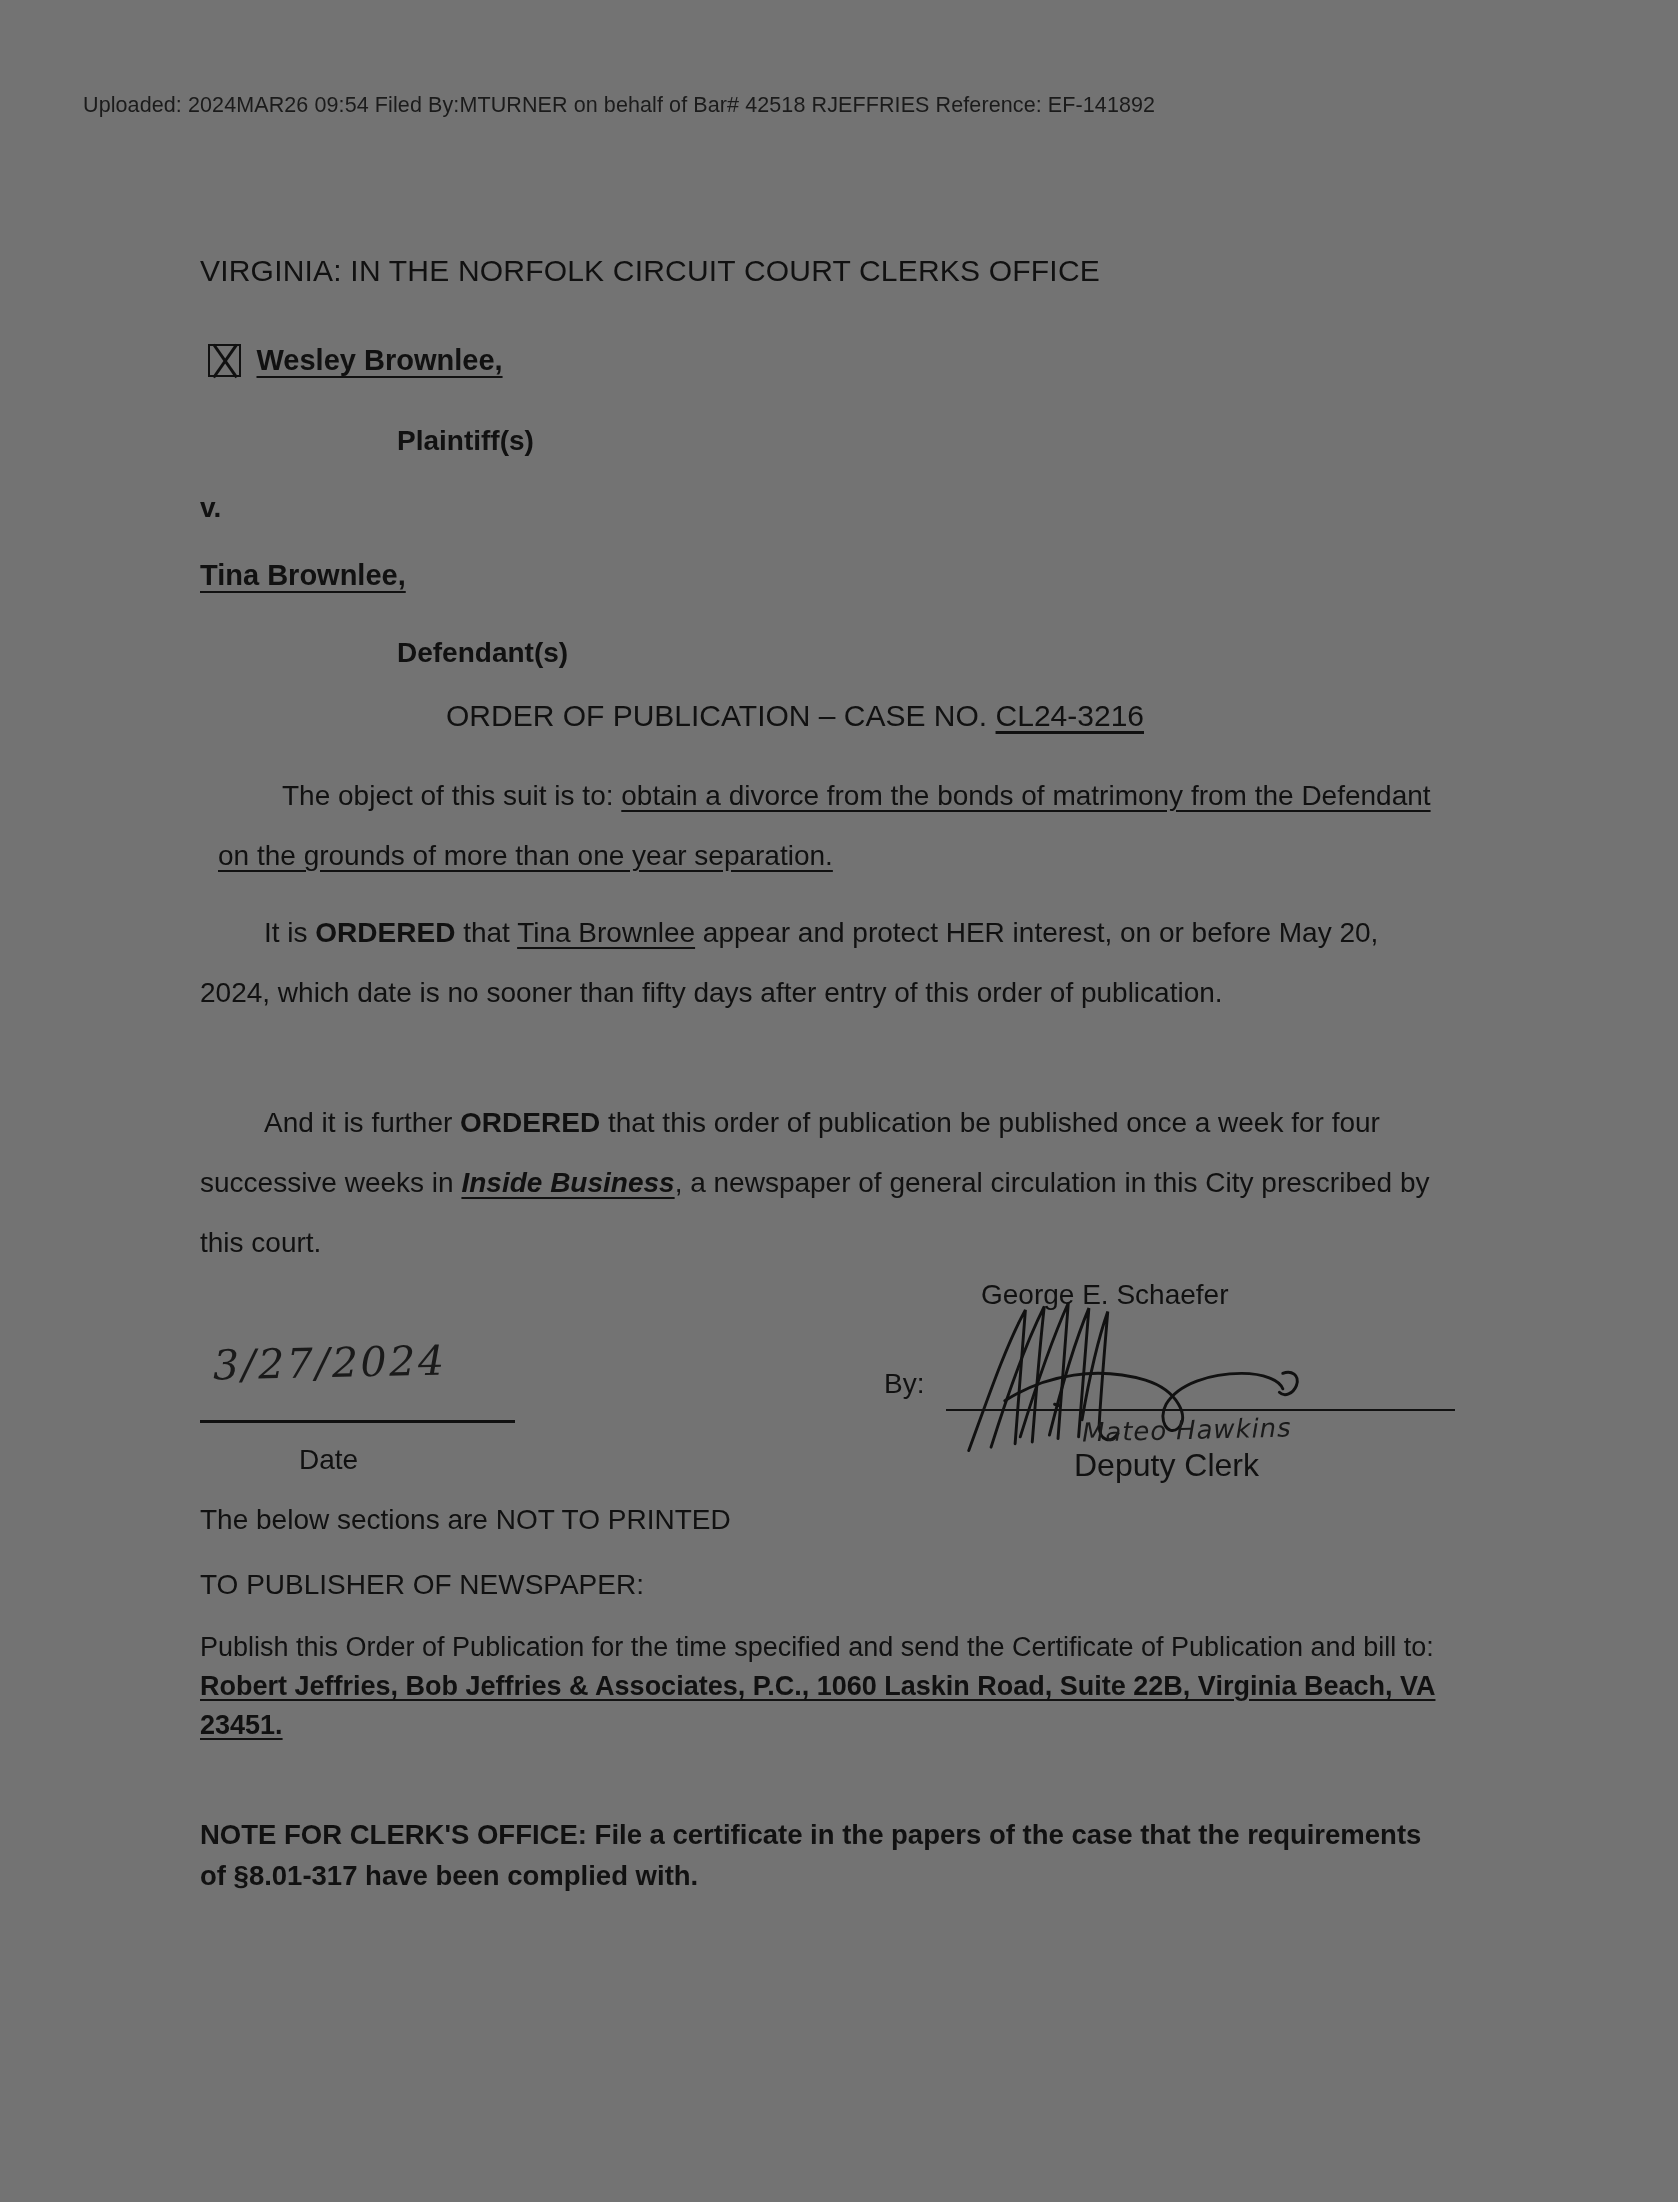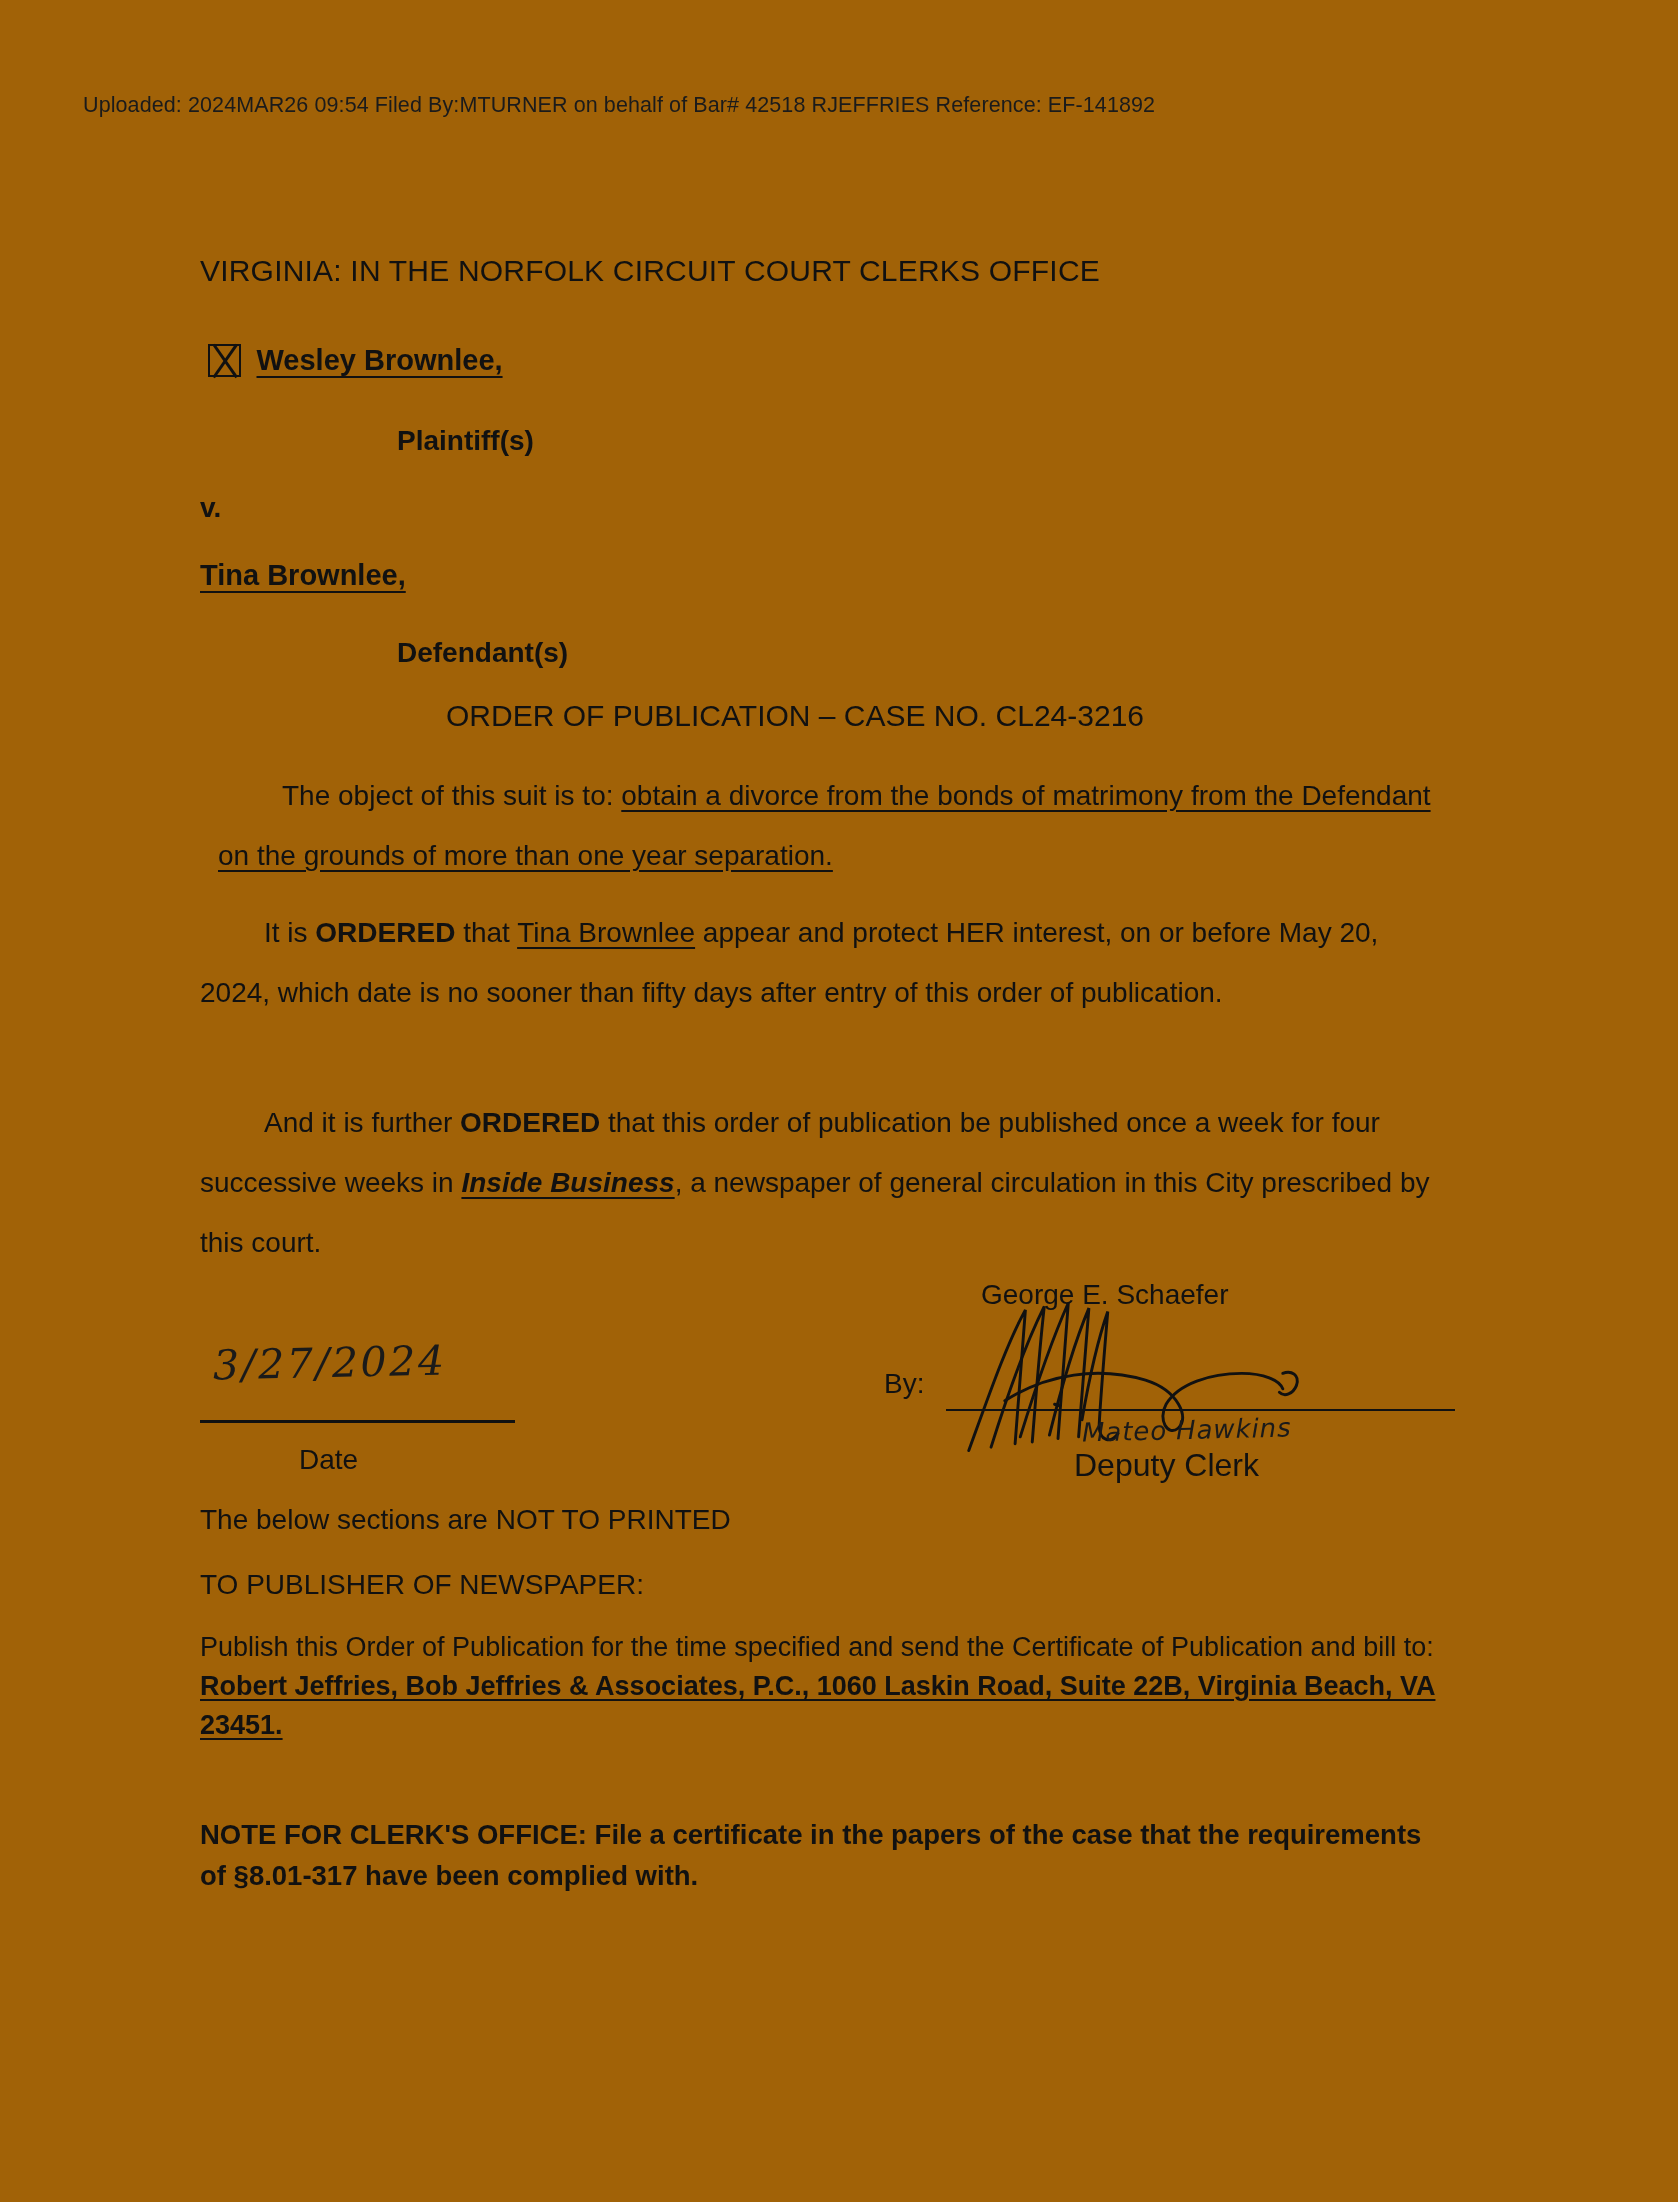--- a/index.html
+++ b/index.html
@@ -14,21 +14,21 @@
     font-family: "Liberation Sans", sans-serif;
     color: #111111;
     overflow: hidden;
   }
 
   .page {
     position: absolute;
     left: 0; top: 0;
     width: 1679px;
     height: 2203px;
-    background: #a16207;
+    background: #737373;
   }
 
   
   .filing-header {
     position: absolute;
     left: 83px;
     top: 93px;
     font-size: 21.5px;
     letter-spacing: 0.1px;
     color: #1b1b1b;
@@ -112,20 +112,21 @@
 
   
   .order-heading {
     position: absolute;
     left: 446px;
     top: 699px;
     font-size: 30px;
     white-space: nowrap;
   }
   .order-heading .case-no {
+    text-decoration: underline;
     text-underline-offset: 5.2px;
   }
 
   
   .body-para {
     position: absolute;
     left: 200px;
     width: 1232px;
     font-size: 28px;
     line-height: 60px;

